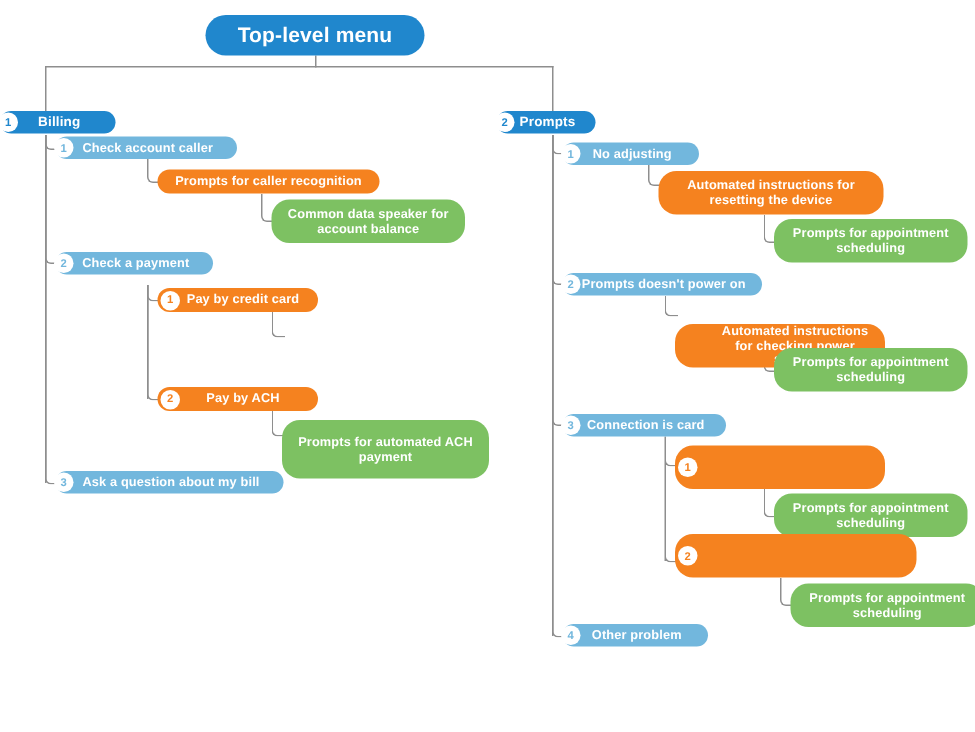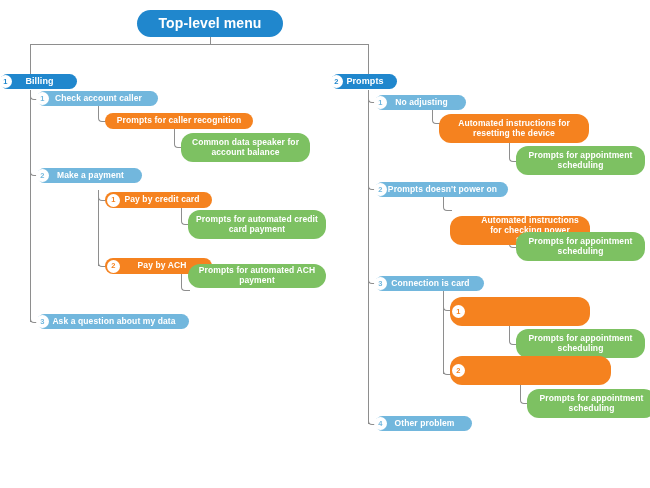--- a/index.html
+++ b/index.html
@@ -164,44 +164,41 @@
   <div class="node lvl4 wrap" style="left:181px; top:133px; width:129px; height:29px;">
     <span class="label">Common data speaker for account balance</span>
   </div>
 
   <div class="node lvl3" style="left:105px; top:113px; width:148px; height:16px; padding-left:8px;">
     <span class="label">Prompts for caller recognition</span>
   </div>
 
   <div class="node lvl2" style="left:37px; top:168px; width:105px; height:15px;">
     <span class="badge">2</span>
-    <span class="label">Make a payment</span>
+    <span class="label">Check a payment</span>
   </div>
 
   <div class="node lvl3" style="left:105px; top:192px; width:107px; height:16px;">
     <span class="badge">1</span>
     <span class="label">Pay by credit card</span>
   </div>
 
-  <div class="node lvl4 wrap" style="left:188px; top:210px; width:138px; height:29px;">
-    <span class="label">Prompts for automated credit card payment</span>
-  </div>
 
   <div class="node lvl3" style="left:105px; top:258px; width:107px; height:16px;">
     <span class="badge">2</span>
     <span class="label">Pay by ACH</span>
   </div>
 
-  <div class="node lvl4 wrap" style="left:188px; top:264px; width:138px; height:24px;">
+  <div class="node lvl4 wrap" style="left:188px; top:280px; width:138px; height:39px;">
     <span class="label">Prompts for automated ACH payment</span>
   </div>
 
   <div class="node lvl2" style="left:37px; top:314px; width:152px; height:15px;">
     <span class="badge">3</span>
-    <span class="label">Ask a question about my data</span>
+    <span class="label">Ask a question about my bill</span>
   </div>
 
   <div class="node lvl1" style="left:331px; top:74px; width:66px; height:15px;">
     <span class="badge">2</span>
     <span class="label">Prompts</span>
   </div>
 
   <div class="node lvl2" style="left:375px; top:95px; width:91px; height:15px;">
     <span class="badge">1</span>
     <span class="label">No adjusting</span>

